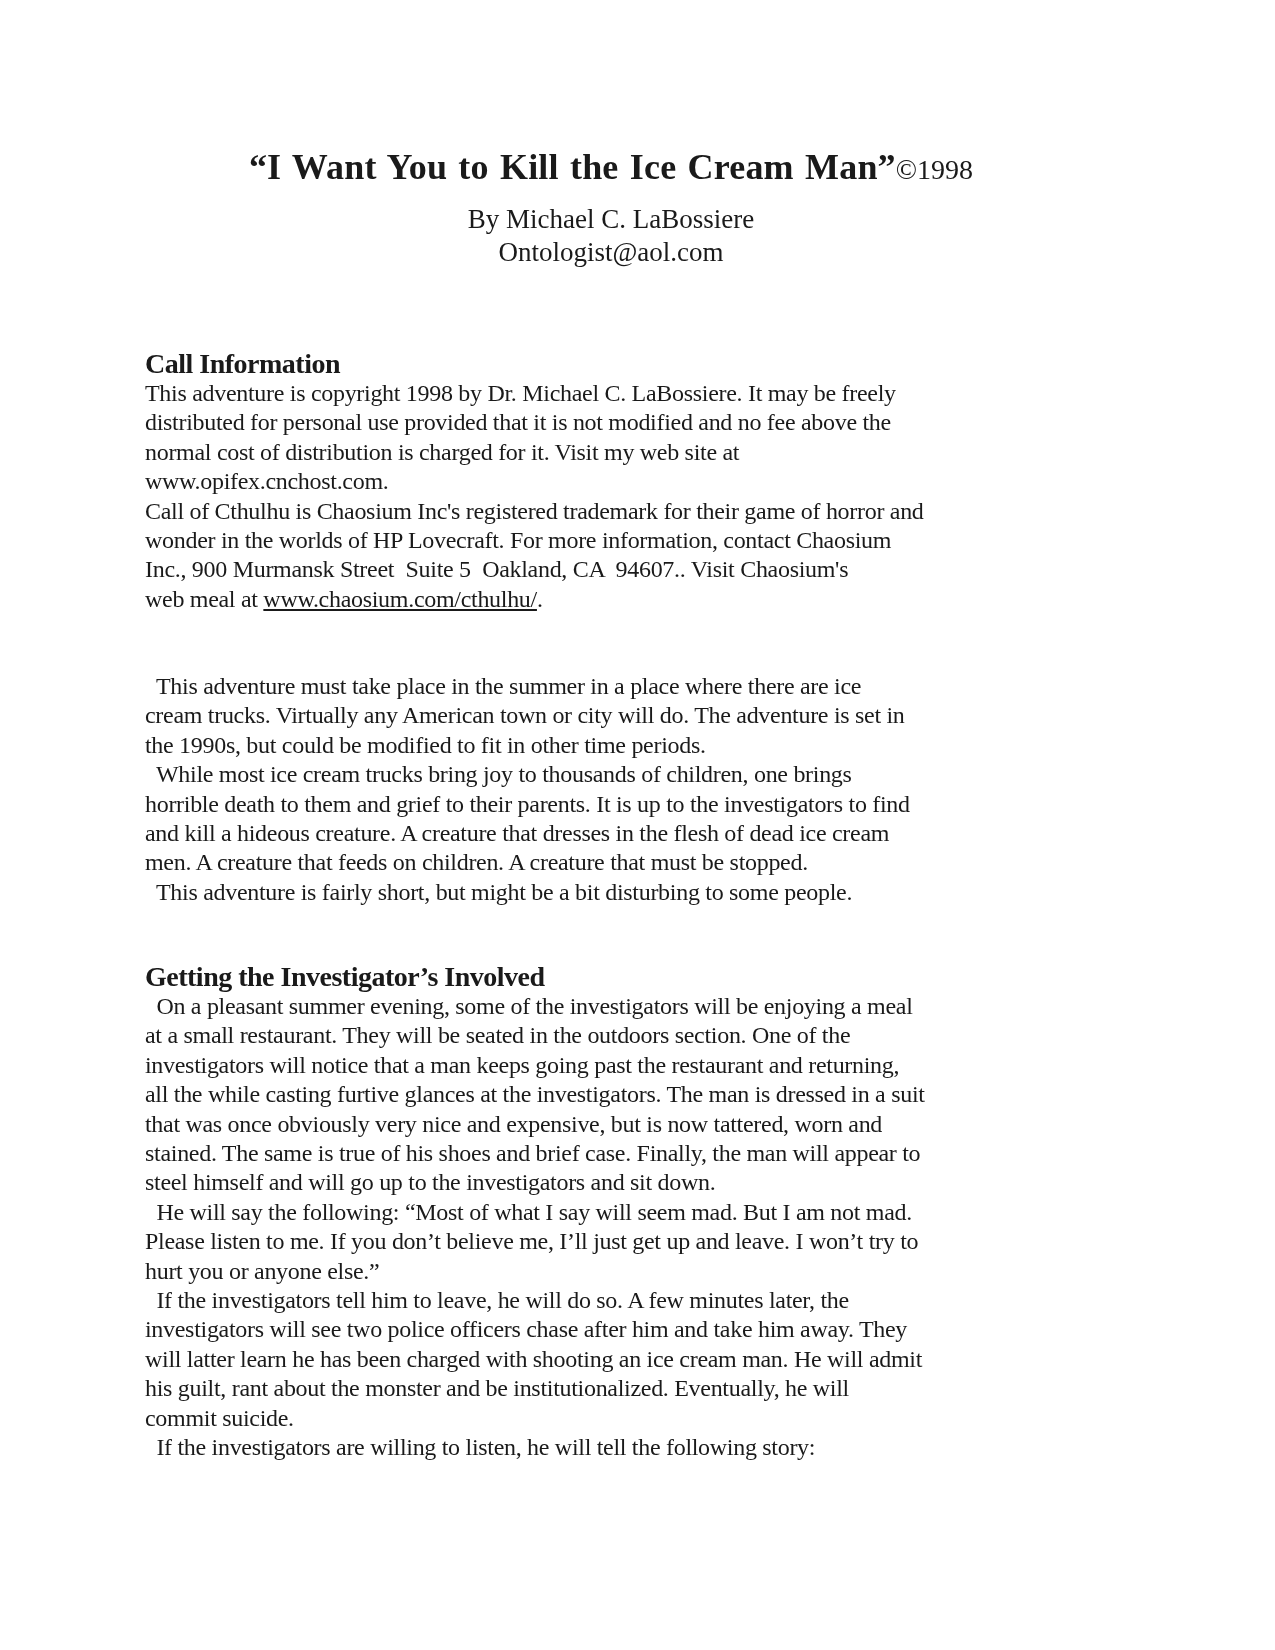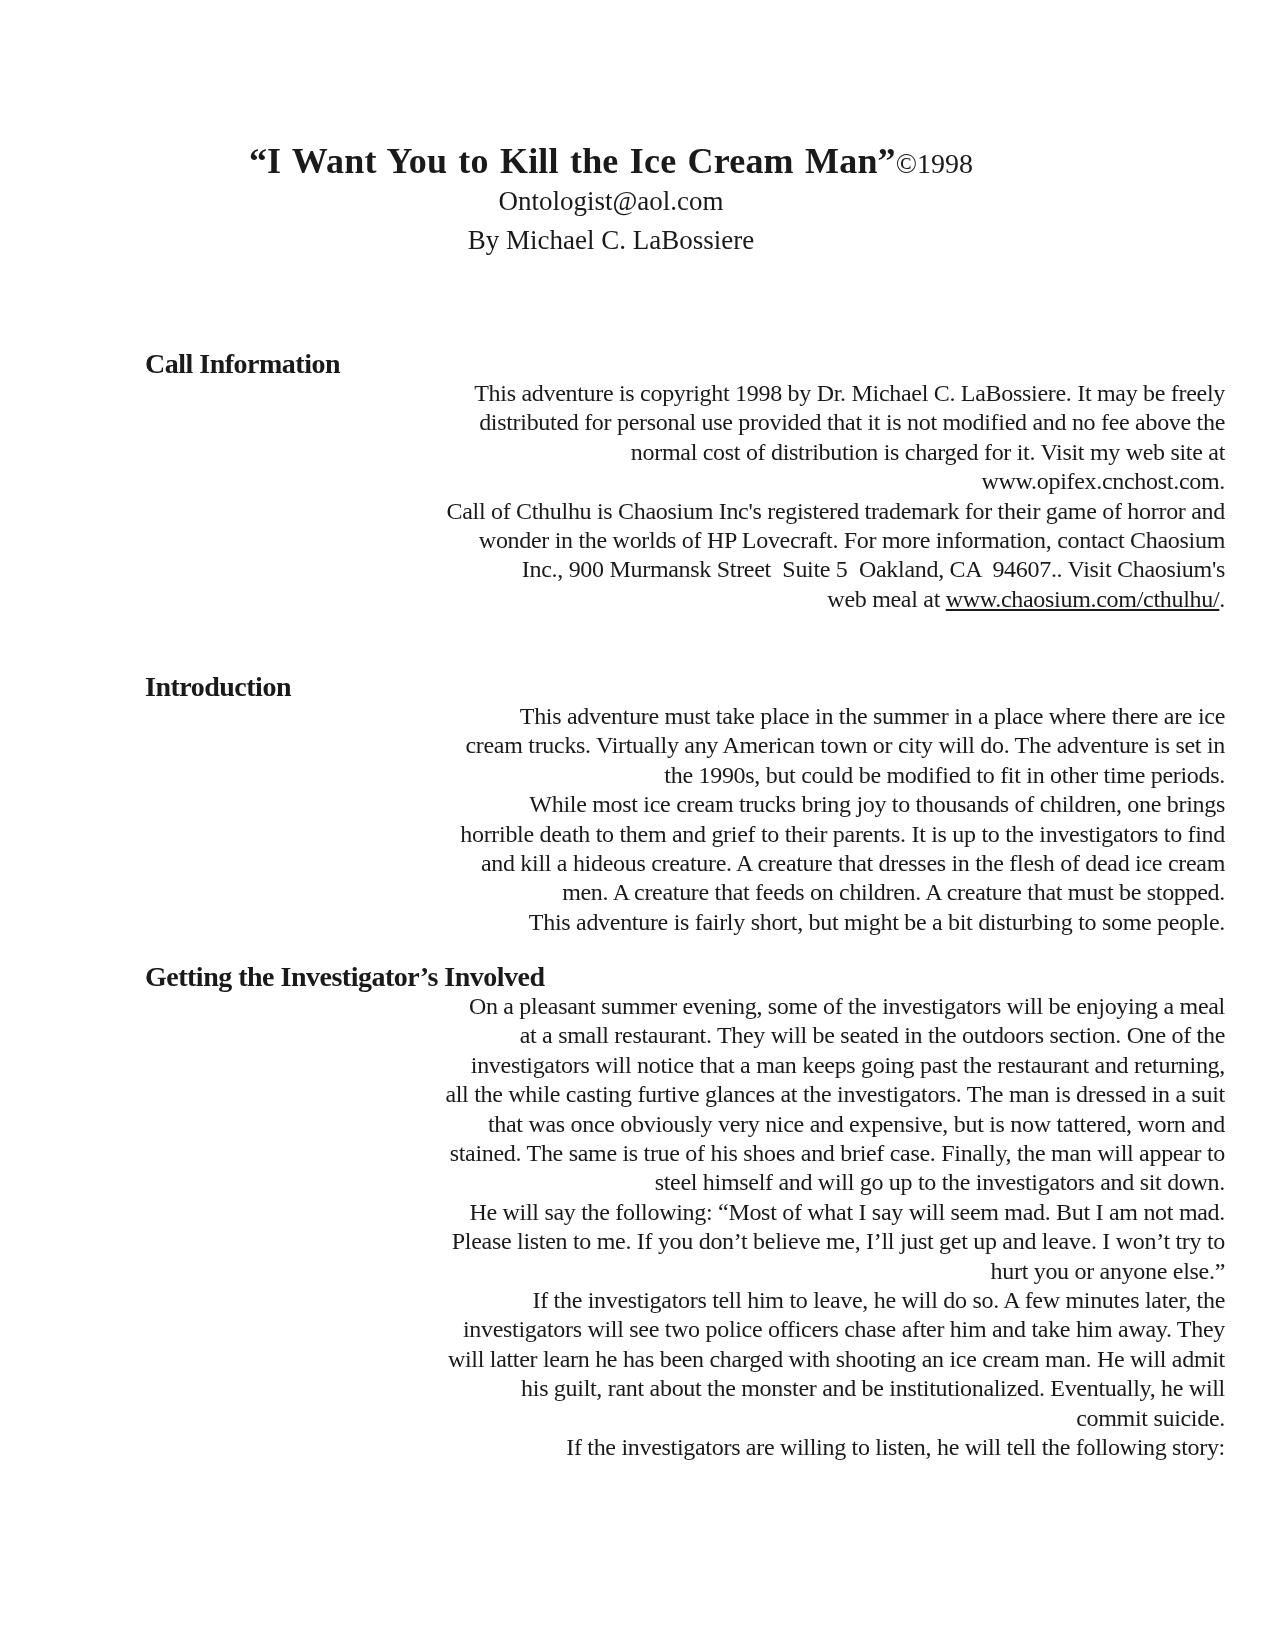--- a/index.html
+++ b/index.html
@@ -13,21 +13,21 @@
     color: #1a1a1a;
     overflow: hidden;
   }
   .header {
     position: absolute;
     top: 140px; left: 145px; width: 932px;
     text-align: center;
   }
   .title-line {
     font-size: 36px;
-    line-height: 42px;
+    line-height: 54px;
     font-weight: bold;
     letter-spacing: 0.2px;
     word-spacing: 2px;
     white-space: nowrap;
   }
   .title-copyright {
     font-size: 28px;
     font-weight: normal;
     letter-spacing: 0;
     word-spacing: 0;
@@ -50,49 +50,47 @@
     font-size: 28px;
     line-height: 30px;
     font-weight: bold;
     letter-spacing: -0.5px;
   }
   .section-body {
     font-size: 24px;
     line-height: 29.4px;
     letter-spacing: -0.3px;
     white-space: pre;
-    text-align: right;
   }
   .inline-link {
     text-decoration: underline;
   }
 </style>
 </head>
 <body>
 
 <header class="header">
   <div class="title-line"><span>“I Want You to Kill the Ice Cream Man”</span><span class="title-copyright">©1998</span></div>
+  <div class="header-line first">By Michael C. LaBossiere</div>
   <div class="header-line">Ontologist@aol.com</div>
-  <div class="header-line first">By Michael C. LaBossiere</div>
 </header>
 
 <section class="section" id="legal">
   <h2 class="section-heading">Call Information</h2>
   <div class="section-body">This adventure is copyright 1998 by Dr. Michael C. LaBossiere. It may be freely
 distributed for personal use provided that it is not modified and no fee above the
 normal cost of distribution is charged for it. Visit my web site at
 www.opifex.cnchost.com.
 Call of Cthulhu is Chaosium Inc's registered trademark for their game of horror and
 wonder in the worlds of HP Lovecraft. For more information, contact Chaosium
 Inc., 900 Murmansk Street  Suite 5  Oakland, CA  94607.. Visit Chaosium's</div>
   <div class="section-body"><span>web meal at </span><span class="inline-link">www.chaosium.com/cthulhu/</span><span>.</span></div>
 </section>
 
 <section class="section" id="introduction">
-  <h2 class="section-heading">Introduction</h2>
   <div class="section-body">  This adventure must take place in the summer in a place where there are ice
 cream trucks. Virtually any American town or city will do. The adventure is set in
 the 1990s, but could be modified to fit in other time periods.
   While most ice cream trucks bring joy to thousands of children, one brings
 horrible death to them and grief to their parents. It is up to the investigators to find
 and kill a hideous creature. A creature that dresses in the flesh of dead ice cream
 men. A creature that feeds on children. A creature that must be stopped.
   This adventure is fairly short, but might be a bit disturbing to some people.</div>
 </section>
 

